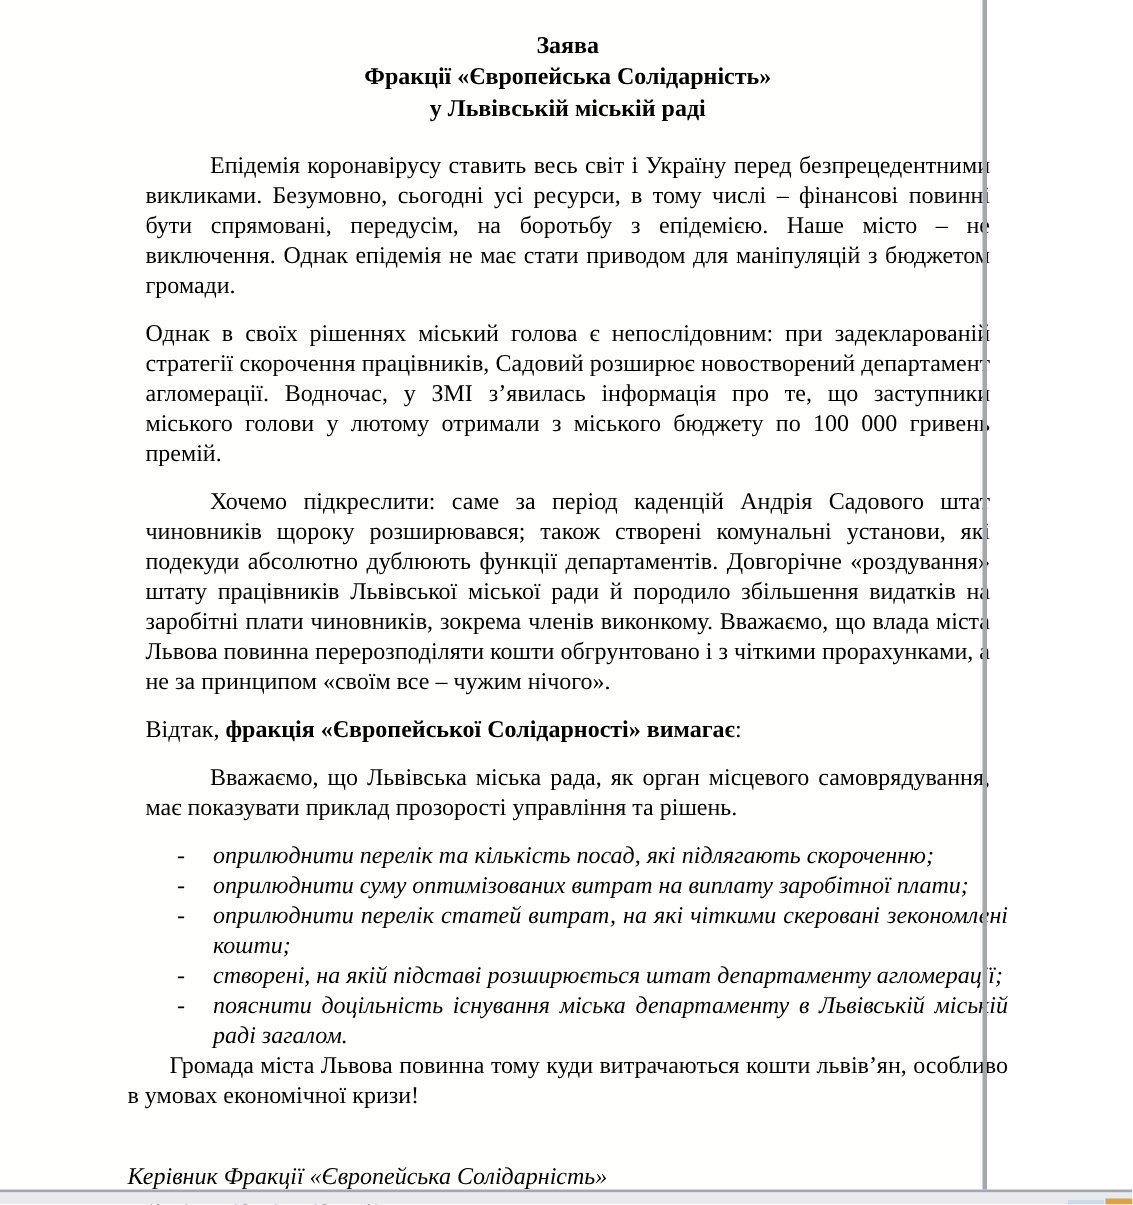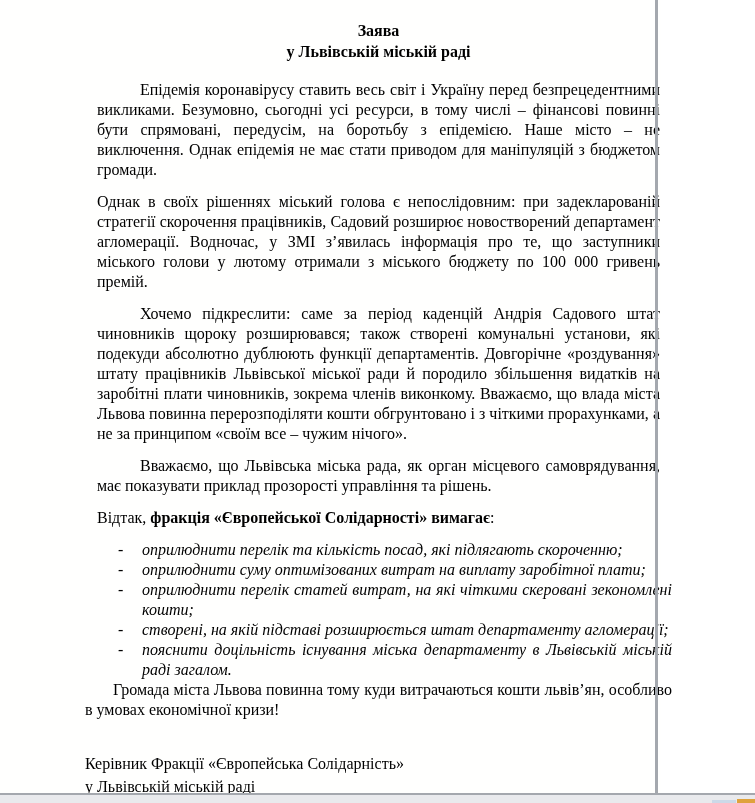--- a/index.html
+++ b/index.html
@@ -19,21 +19,21 @@
   .title-block { text-align: center; font-weight: bold; margin-bottom: 18px; }
   .title-line { line-height: 21px; }
   p.para { margin: 12px; text-indent: 43px; font-family: Liberation Serif, serif; }
   p.para.no-indent { text-indent: 0; }
   p.para.gap-above { margin-top: 20px; }
   .demand-row { display: flex; }
   .demand-row .marker { flex: 0 0 24px; margin-left: 33px; }
   .demand-row .text { flex: 1 1 auto; text-align: justify; font-style: italic; }
   p.closing { margin: 0; text-indent: 28px; }
   .signature { margin-top: 32px; text-align: left; }
-  .sig-line { line-height: 23px; }
+  .sig-line { line-height: 23px; font-style: italic; }
   .v-scroll-edge {
     position: absolute; top: 0; right: 3px; width: 3px; height: 793px;
     background: var(--edge-gray, #a4a8ae);
   }
   .bottom-divider {
     position: absolute; left: 0; top: 793px; width: 755px; height: 2px;
     background: var(--edge-gray, #a4a8ae);
   }
   .h-scroll-strip {
     position: absolute; left: 0; top: 795px; width: 755px; height: 8px;
@@ -50,33 +50,34 @@
 </style>
 </head>
 <body>
 
 <div class="page">
 
   <div class="doc">
 
     <div class="title-block">
       <div class="title-line">Заява</div>
+      <div class="title-line">Фракції «Європейська Солідарність»</div>
       <div class="title-line">у Львівській міській раді</div>
     </div>
 
     <p class="para">Епідемія коронавірусу ставить весь світ і Україну перед безпрецедентними викликами. Безумовно, сьогодні усі ресурси, в тому числі – фінансові повинні бути спрямовані, передусім, на боротьбу з епідемією. Наше місто – не виключення. Однак епідемія не має стати приводом для маніпуляцій з бюджетом громади.</p>
 
 
     <p class="para no-indent">Однак в своїх рішеннях міський голова є непослідовним: при задекларованій стратегії скорочення працівників, Садовий розширює новостворений департамент агломерації. Водночас, у ЗМІ з’явилась інформація про те, що заступники міського голови у лютому отримали з міського бюджету по 100 000 гривень премій.</p>
 
     <p class="para">Хочемо підкреслити: саме за період каденцій Андрія Садового штат чиновників щороку розширювався; також створені комунальні установи, які подекуди абсолютно дублюють функції департаментів. Довгорічне «роздування» штату працівників Львівської міської ради й породило збільшення видатків на заробітні плати чиновників, зокрема членів виконкому. Вважаємо, що влада міста Львова повинна перерозподіляти кошти обгрунтовано і з чіткими прорахунками, а не за принципом «своїм все – чужим нічого».</p>
 
+    <p class="para no-indent"><span>Відтак, </span><b>фракція «Європейської Солідарності» вимагає</b><span>:</span></p>
+
     <p class="para">Вважаємо, що Львівська міська рада, як орган місцевого самоврядування, має показувати приклад прозорості управління та рішень.</p>
-
-    <p class="para no-indent"><span>Відтак, </span><b>фракція «Європейської Солідарності» вимагає</b><span>:</span></p>
 
     <div class="demands-list">
       <div class="demand-row">
         <span class="marker">-</span>
         <span class="text">оприлюднити перелік та кількість посад, які підлягають скороченню;</span>
       </div>
       <div class="demand-row">
         <span class="marker">-</span>
         <span class="text">оприлюднити суму оптимізованих витрат на виплату заробітної плати;</span>
       </div>

